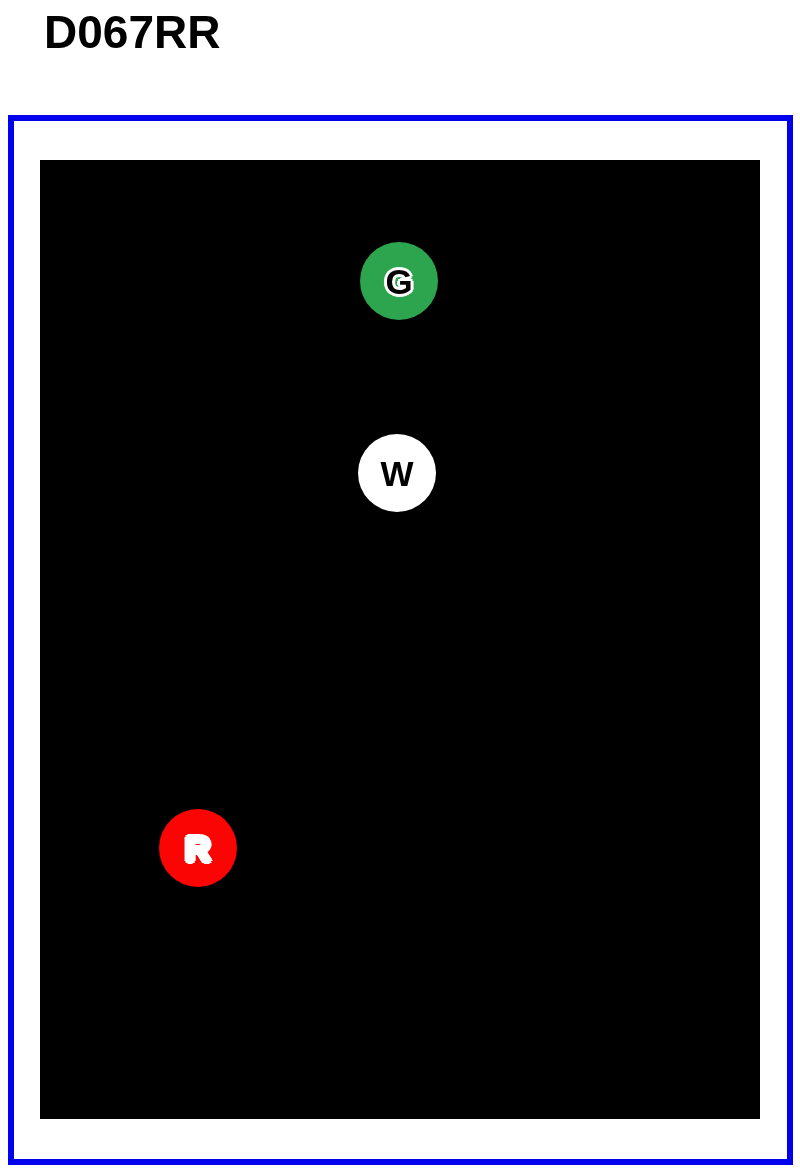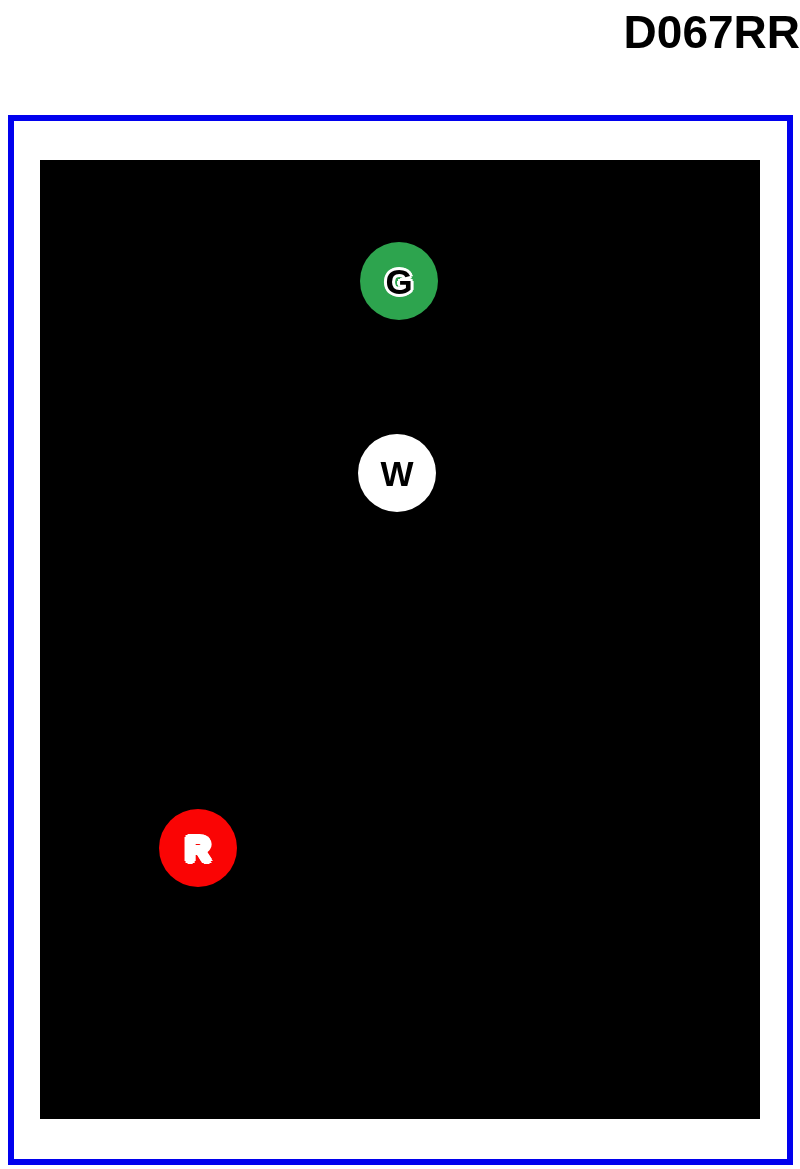--- a/index.html
+++ b/index.html
@@ -14,21 +14,21 @@
     height: 1169px;
     background: #ffffff;
     overflow: hidden;
   }
   .title {
     position: absolute;
     top: 0;
     left: 0;
     right: 0;
     padding-top: 5px;
-    text-align: right;
+    text-align: left;
     font-size: 46px;
     font-weight: bold;
     color: #000000;
     letter-spacing: 0px;
     margin-left: 44px;
   }
   .frame {
     position: absolute;
     left: 8px;
     top: 115px;

